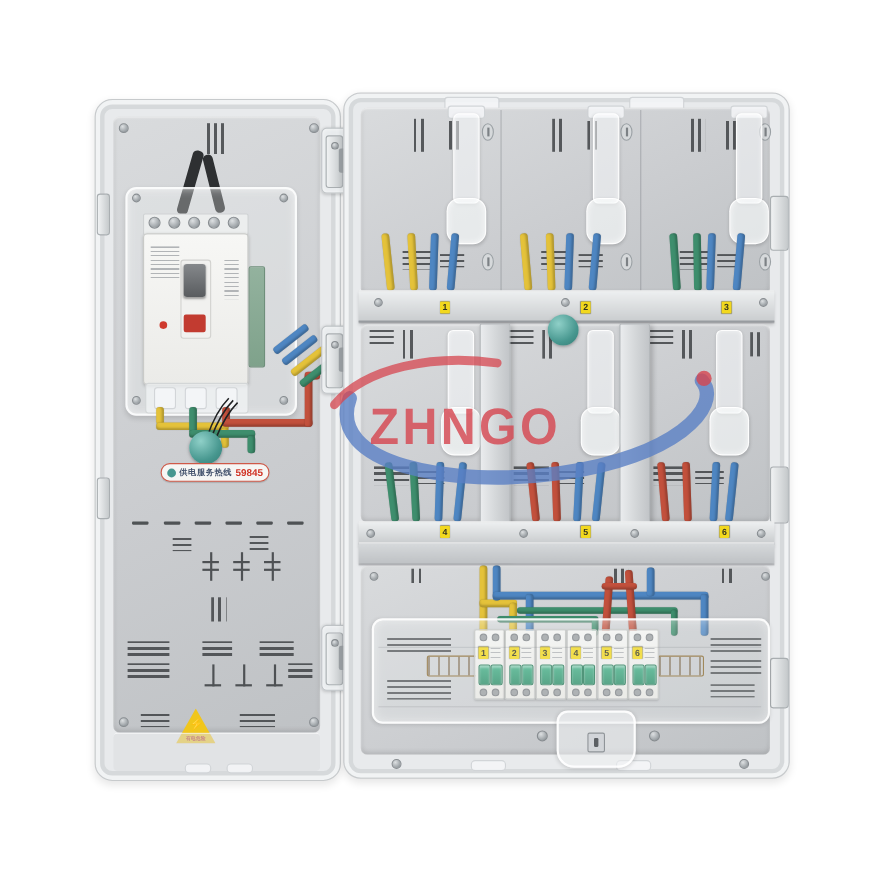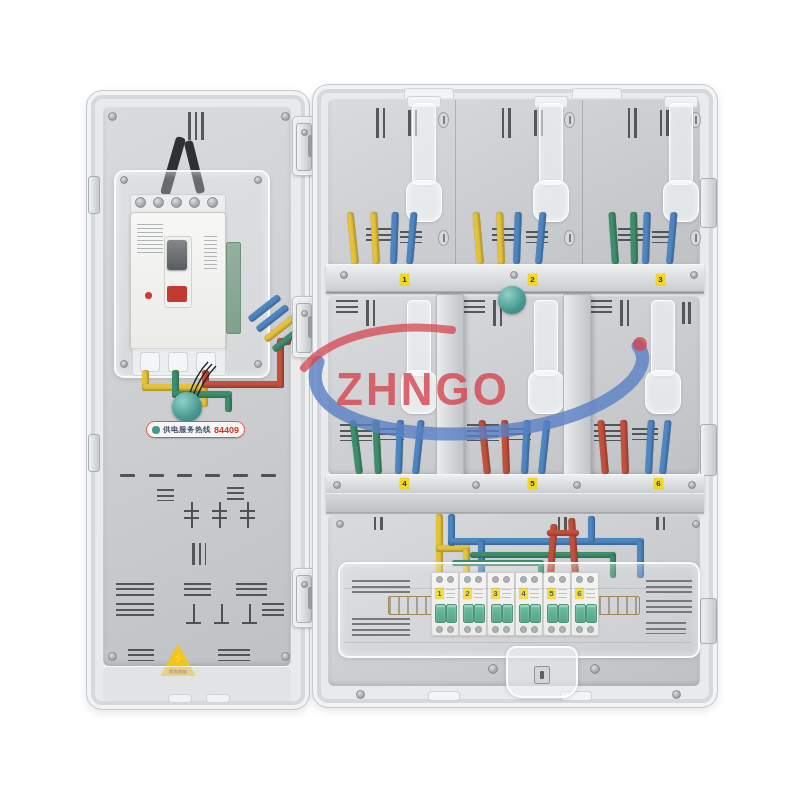--- a/index.html
+++ b/index.html
@@ -136,21 +136,21 @@
   <svg class="a" style="left:176px;top:356px;width:50px;height:45px;" viewBox="0 0 50 45">
     <path d="M12,42 C18,24 24,14 32,6" stroke="#202224" stroke-width="1.4" fill="none"></path>
     <path d="M16,42 C22,26 28,16 36,8" stroke="#202224" stroke-width="1.4" fill="none"></path>
     <path d="M20,43 C26,28 32,18 40,10" stroke="#202224" stroke-width="1.4" fill="none"></path>
   </svg>
   <div class="a seal" style="left:172px;top:392px;width:30px;height:30px;"></div>
 
   <div class="a label-oval" style="left:146px;top:421px;height:17px;box-sizing:border-box;">
     <span class="dot"></span>
     <span class="tx">供电服务热线</span>
-    <span class="num">84409</span>
+    <span class="num">59845</span>
   </div>
 
   <div class="a dash" style="left:120px;top:474px;width:15px;"></div>
   <div class="a dash" style="left:149px;top:474px;width:15px;"></div>
   <div class="a dash" style="left:177px;top:474px;width:15px;"></div>
   <div class="a dash" style="left:205px;top:474px;width:15px;"></div>
   <div class="a dash" style="left:233px;top:474px;width:15px;"></div>
   <div class="a dash" style="left:261px;top:474px;width:15px;"></div>
   <div class="a vent-h" style="left:157px;top:489px;width:17px;height:12px;"></div>
   <div class="a vent-h" style="left:227px;top:487px;width:17px;height:14px;"></div>

